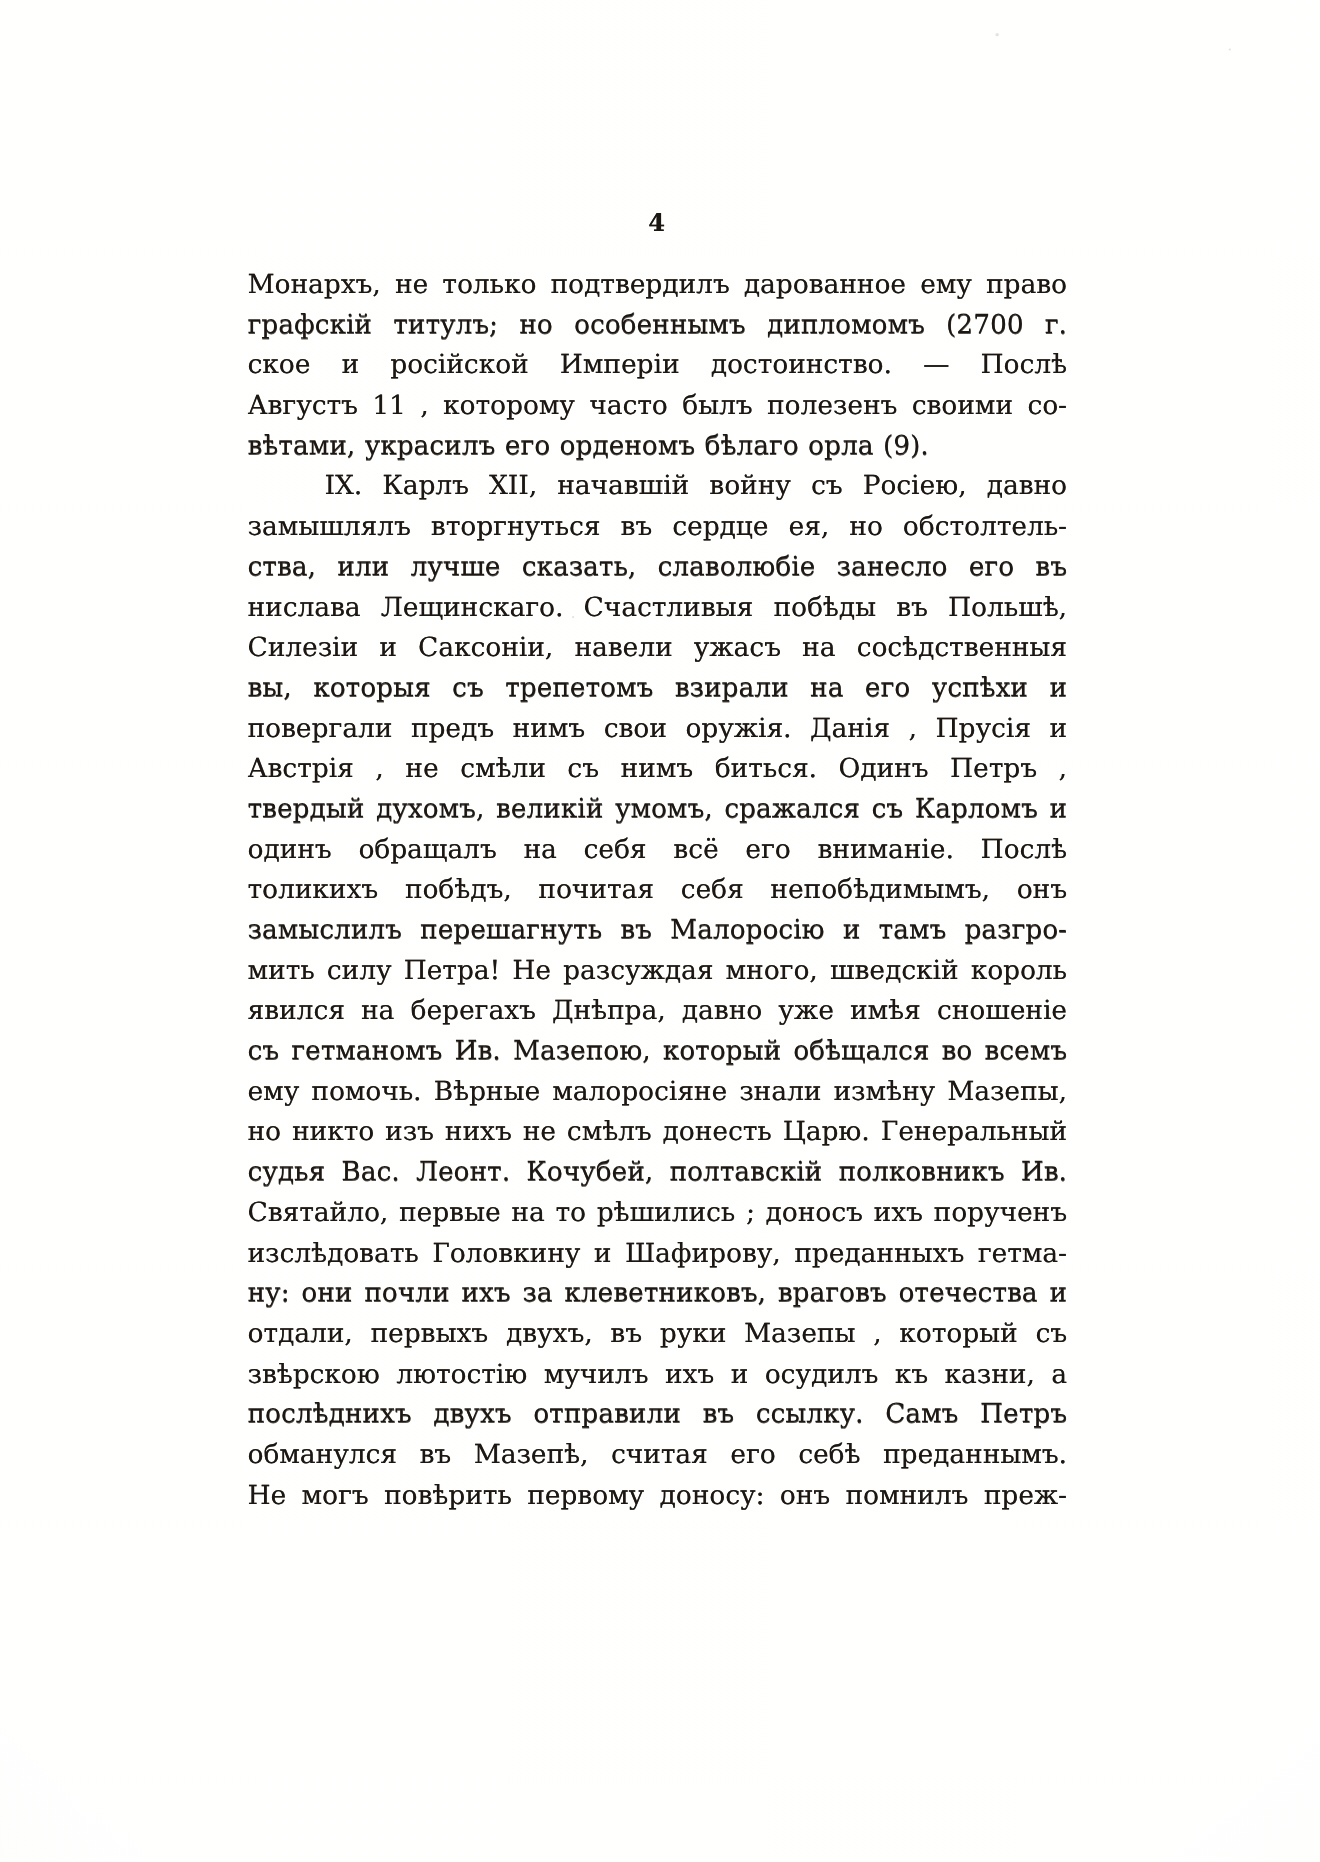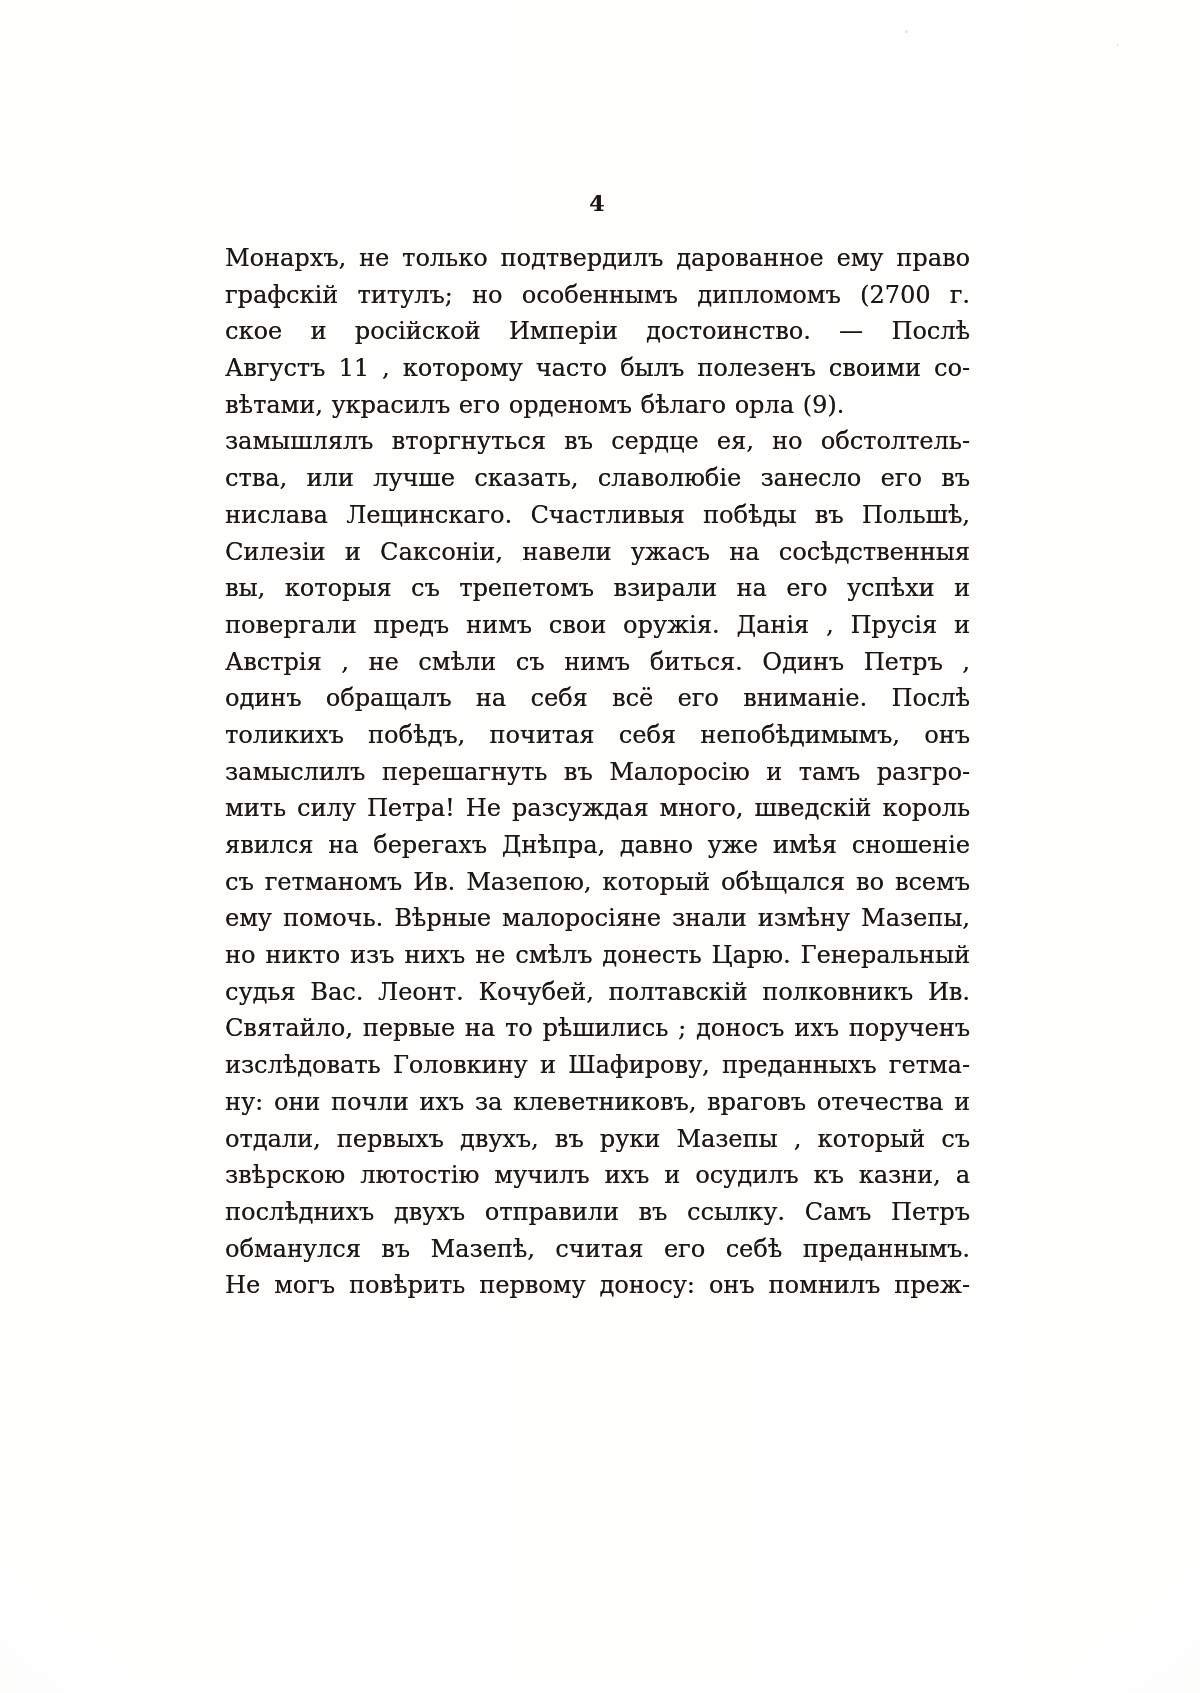--- a/index.html
+++ b/index.html
@@ -66,27 +66,29 @@
 
 <div class="text-block">
   <div class="para">
     <div class="line">Монархъ, не только подтвердилъ дарованное ему право на</div>
     <div class="line">графскій титулъ; но особеннымъ дипломомъ (2700 г.</div>
     <div class="line">ское и російской Имперіи достоинство. — Послѣ</div>
     <div class="line">Августъ 11 , которому часто былъ полезенъ своими со-</div>
     <div class="line para-end">вѣтами, украсилъ его орденомъ бѣлаго орла (9).</div>
   </div>
   <div class="para">
+    <div class="line indent">IX. Карлъ XII, начавшій войну съ Росіею, давно</div>
     <div class="line">замышлялъ вторгнуться въ сердце ея, но обстолтель-</div>
     <div class="line">ства, или лучше сказать, славолюбіе занесло его въ Поль-</div>
     <div class="line">нислава Лещинскаго. Счастливыя побѣды въ Польшѣ,</div>
     <div class="line">Силезіи и Саксоніи, навели ужасъ на сосѣдственныя держа-</div>
     <div class="line">вы, которыя съ трепетомъ взирали на его успѣхи и</div>
     <div class="line">повергали предъ нимъ свои оружія. Данія , Прусія и</div>
     <div class="line">Австрія , не смѣли съ нимъ биться. Одинъ Петръ ,</div>
+    <div class="line">твердый духомъ, великій умомъ, сражался съ Карломъ и</div>
     <div class="line">одинъ обращалъ на себя всё его вниманіе. Послѣ</div>
     <div class="line">толикихъ побѣдъ, почитая себя непобѣдимымъ, онъ</div>
     <div class="line">замыслилъ перешагнуть въ Малоросію и тамъ разгро-</div>
     <div class="line">мить силу Петра! Не разсуждая много, шведскій король</div>
     <div class="line">явился на берегахъ Днѣпра, давно уже имѣя сношеніе</div>
     <div class="line">съ гетманомъ Ив. Мазепою, который обѣщался во всемъ</div>
     <div class="line">ему помочь. Вѣрные малоросіяне знали измѣну Мазепы,</div>
     <div class="line">но никто изъ нихъ не смѣлъ донесть Царю. Генеральный</div>
     <div class="line">судья Вас. Леонт. Кочубей, полтавскій полковникъ Ив.</div>
     <div class="line">Святайло, первые на то рѣшились ; доносъ ихъ порученъ</div>

